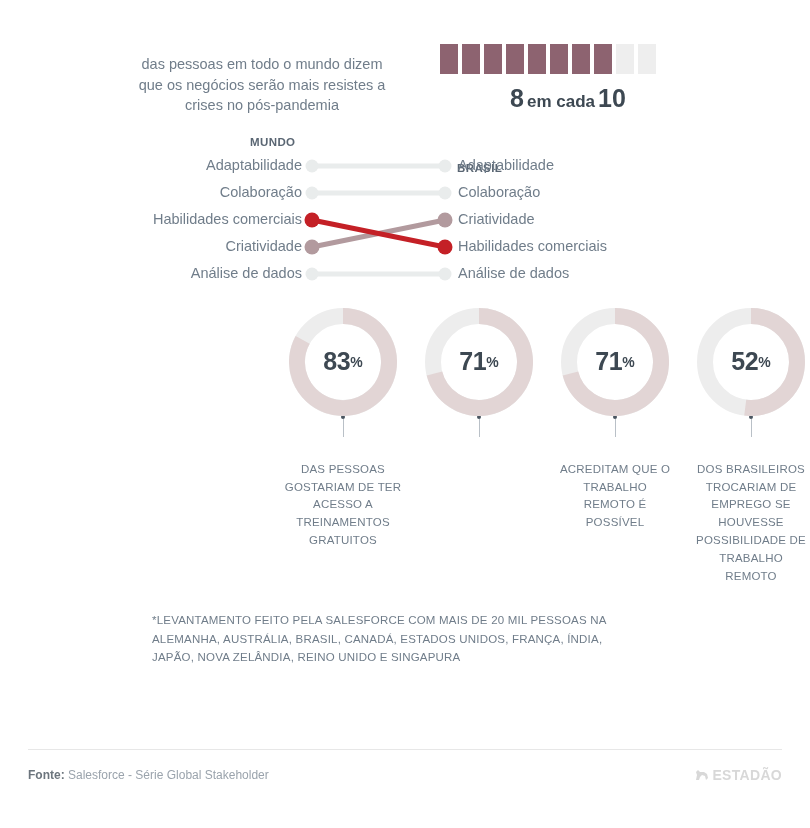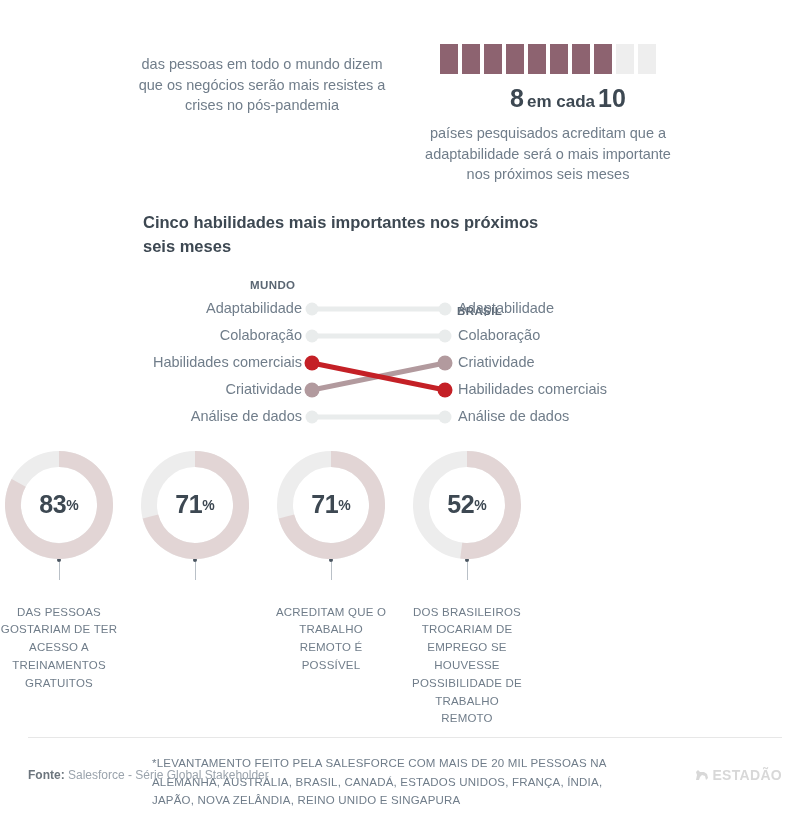--- a/index.html
+++ b/index.html
@@ -88,21 +88,21 @@
     font-size: 14.5px;
     color: #707d8a;
     white-space: nowrap;
   }
   .slope-label.l { text-align: right; right: 508px; }
   .slope-label.r { text-align: left;  left: 458px; }
 
   
   .donuts {
     display: flex;
-    justify-content: flex-start;
+    justify-content: flex-end;
     gap: 18px;
     margin-top: 22px;
   }
   .donut-block { width: 118px; display: flex; flex-direction: column; align-items: center; }
   .donut-wrap { position: relative; width: 108px; height: 108px; }
   .donut-center {
     position: absolute; inset: 0;
     display: flex; align-items: center; justify-content: center;
     line-height: 1;
   }
@@ -129,21 +129,21 @@
     color: #707d8a;
     letter-spacing: 0.2px;
     max-width: 470px;
   }
 
   
   .footer {
     position: absolute;
     left: 28px; right: 28px; bottom: 45px;
     border-top: 1px solid #e7e7e7;
-    padding-top: 29px;
+    padding-top: 17px;
     display: flex; align-items: center; justify-content: space-between;
   }
   .fonte { font-size: 12px; color: #9aa3ac; }
   .fonte b { color: #6c757d; }
   .logo {
     display: flex; align-items: center; gap: 3px;
     font-size: 14px; font-weight: bold; color: #d8d8d8; letter-spacing: 0.3px;
   }
 </style>
 </head>
@@ -166,26 +166,24 @@
           <div class="bar on"></div>
           <div class="bar on"></div>
           <div class="bar on"></div>
           <div class="bar on"></div>
           <div class="bar off"></div>
           <div class="bar off"></div>
         </div>
       <div class="ratio-line">
         <span class="ratio-num">8</span><span class="ratio-mid">em cada</span><span class="ratio-num">10</span>
       </div>
-      <div class="caption">países pesquisados acreditam que a adaptabilidade será o mais importante nos próximos seis meses</div>
     </div>
 
   </div>
 
-  <div class="section-title">Cinco habilidades mais importantes nos próximos seis meses</div>
 
   <div class="slope">
     <div class="slope-head left">MUNDO</div>
     <div class="slope-head right">BRASIL</div>
     <svg class="slope-svg" id="slope-svg" width="810" height="132" viewBox="0 0 810 132">
         <line x1="312" y1="12" x2="445" y2="12" stroke="#e9ecec" stroke-width="5"></line>
         <circle cx="312" cy="12" r="6.5" fill="#e9ecec"></circle>
         <circle cx="445" cy="12" r="6.5" fill="#e9ecec"></circle>
         <line x1="312" y1="39" x2="445" y2="39" stroke="#e9ecec" stroke-width="5"></line>
         <circle cx="312" cy="39" r="6.5" fill="#e9ecec"></circle>

